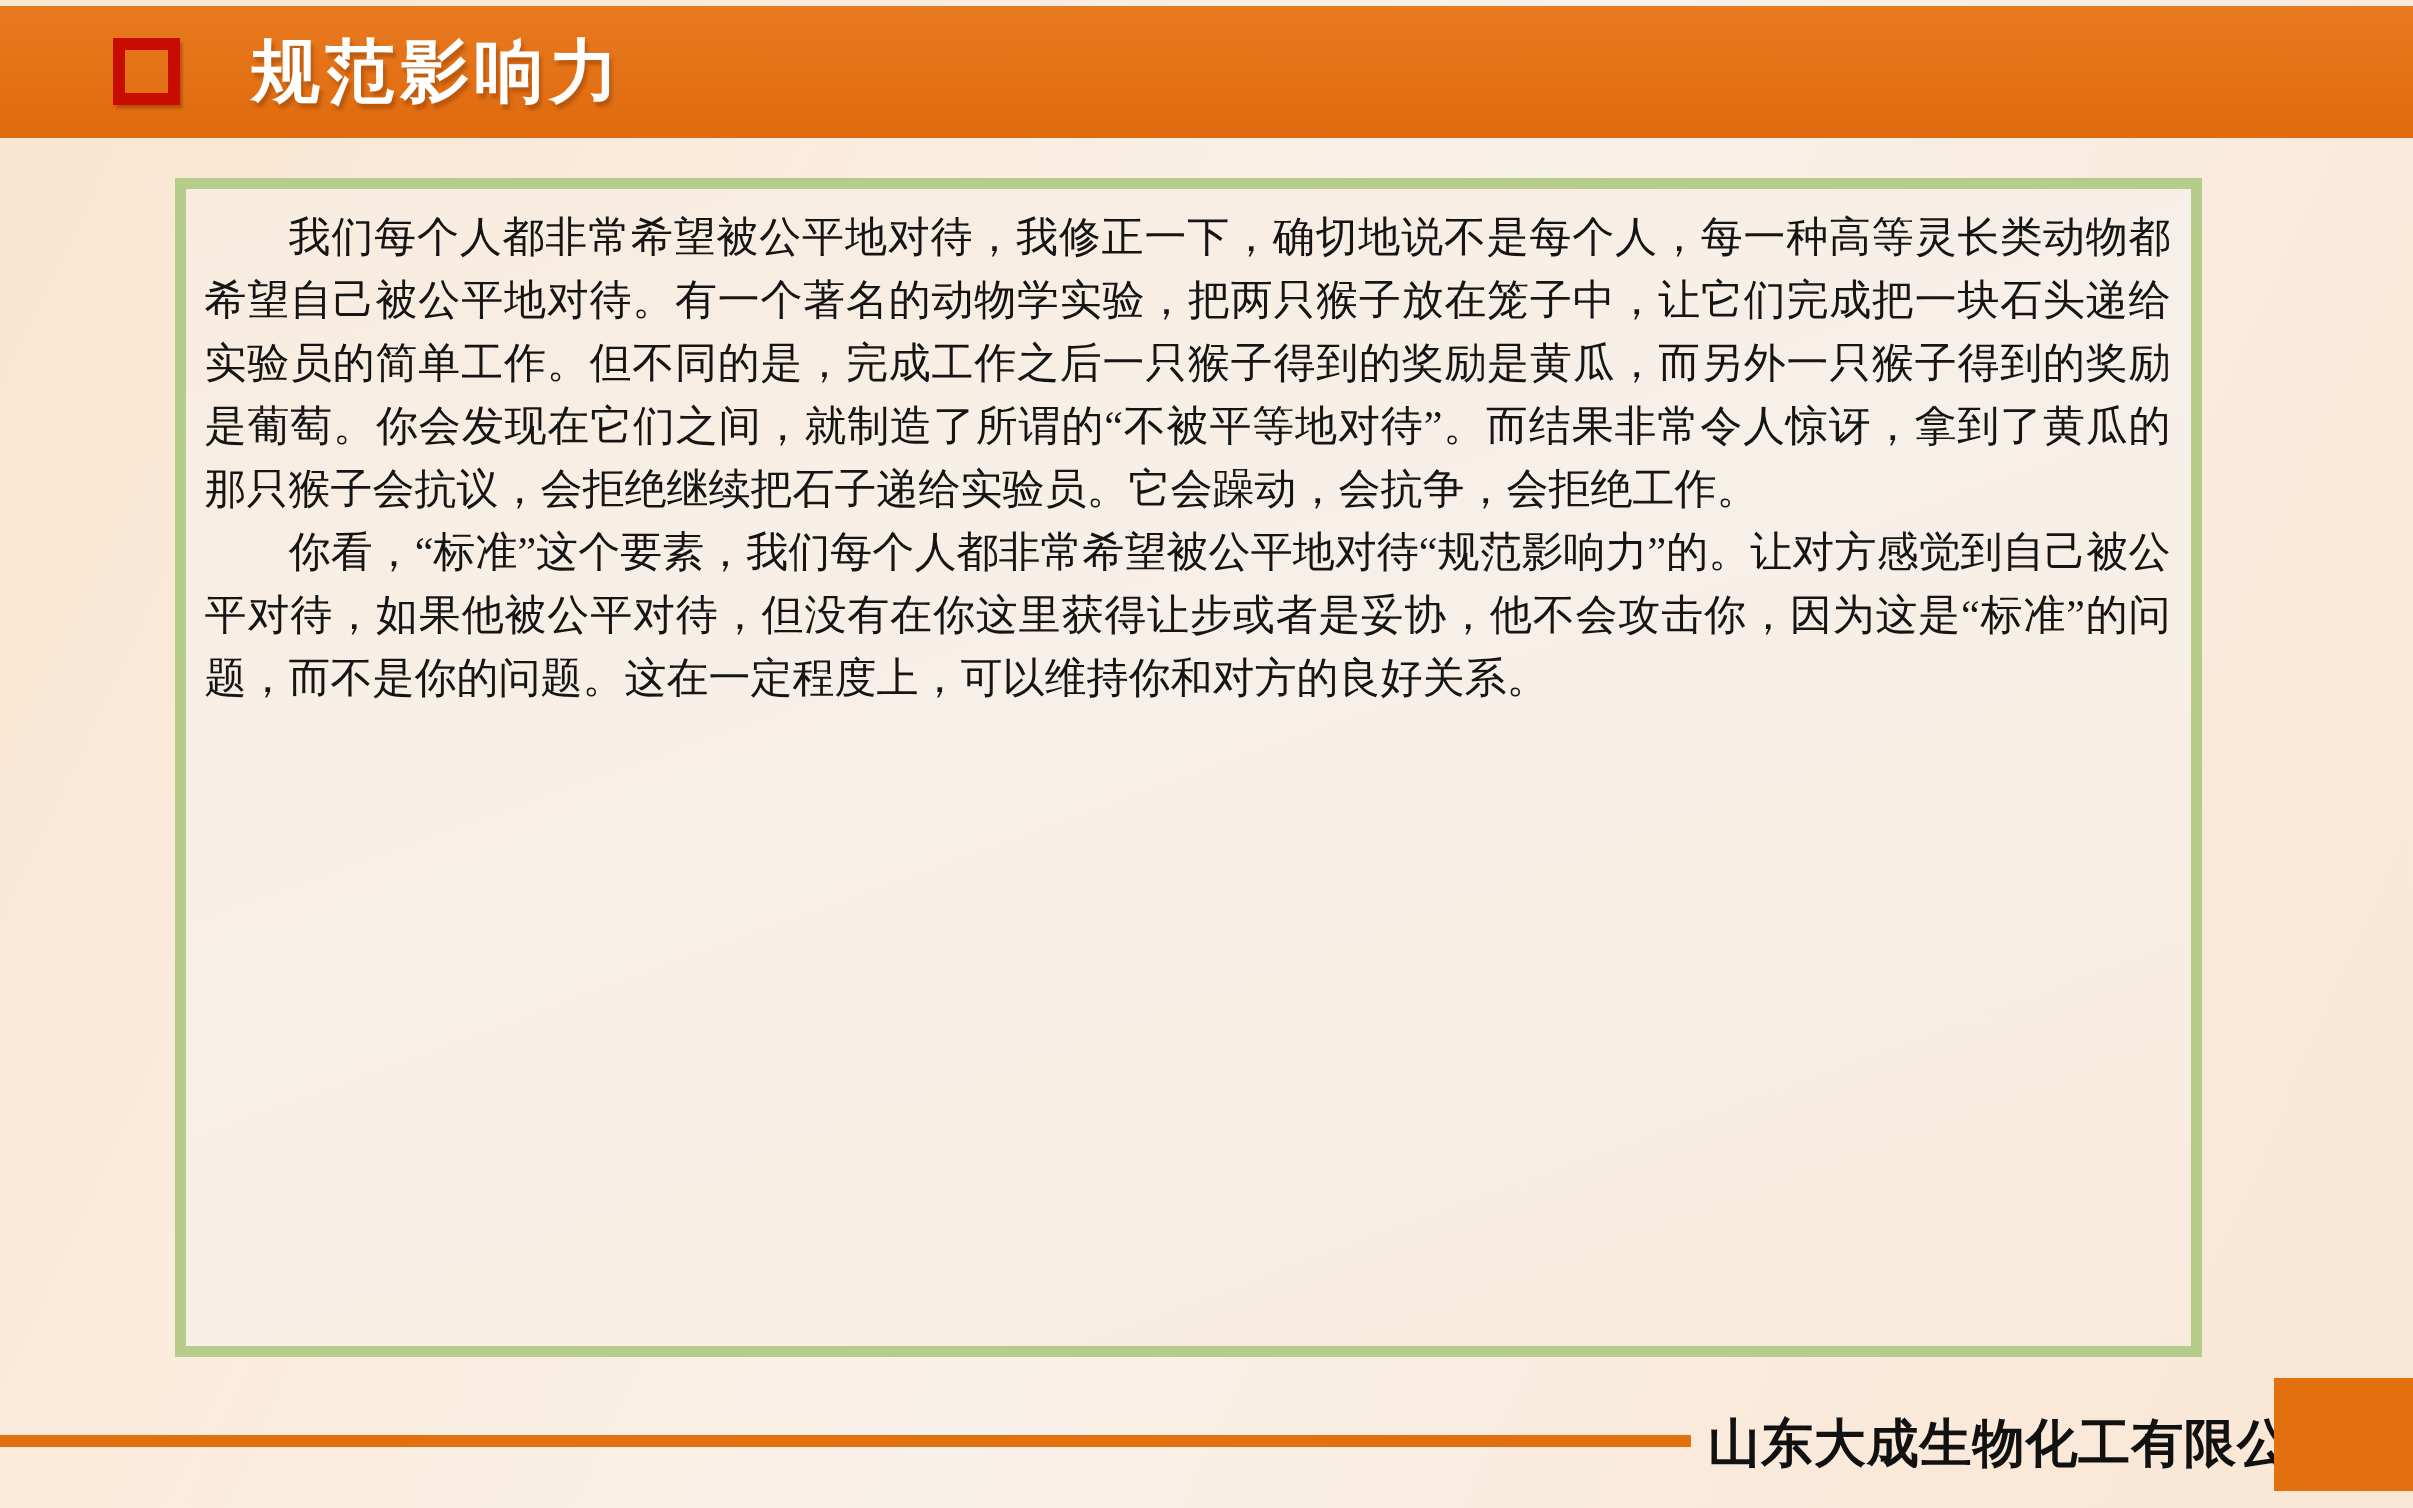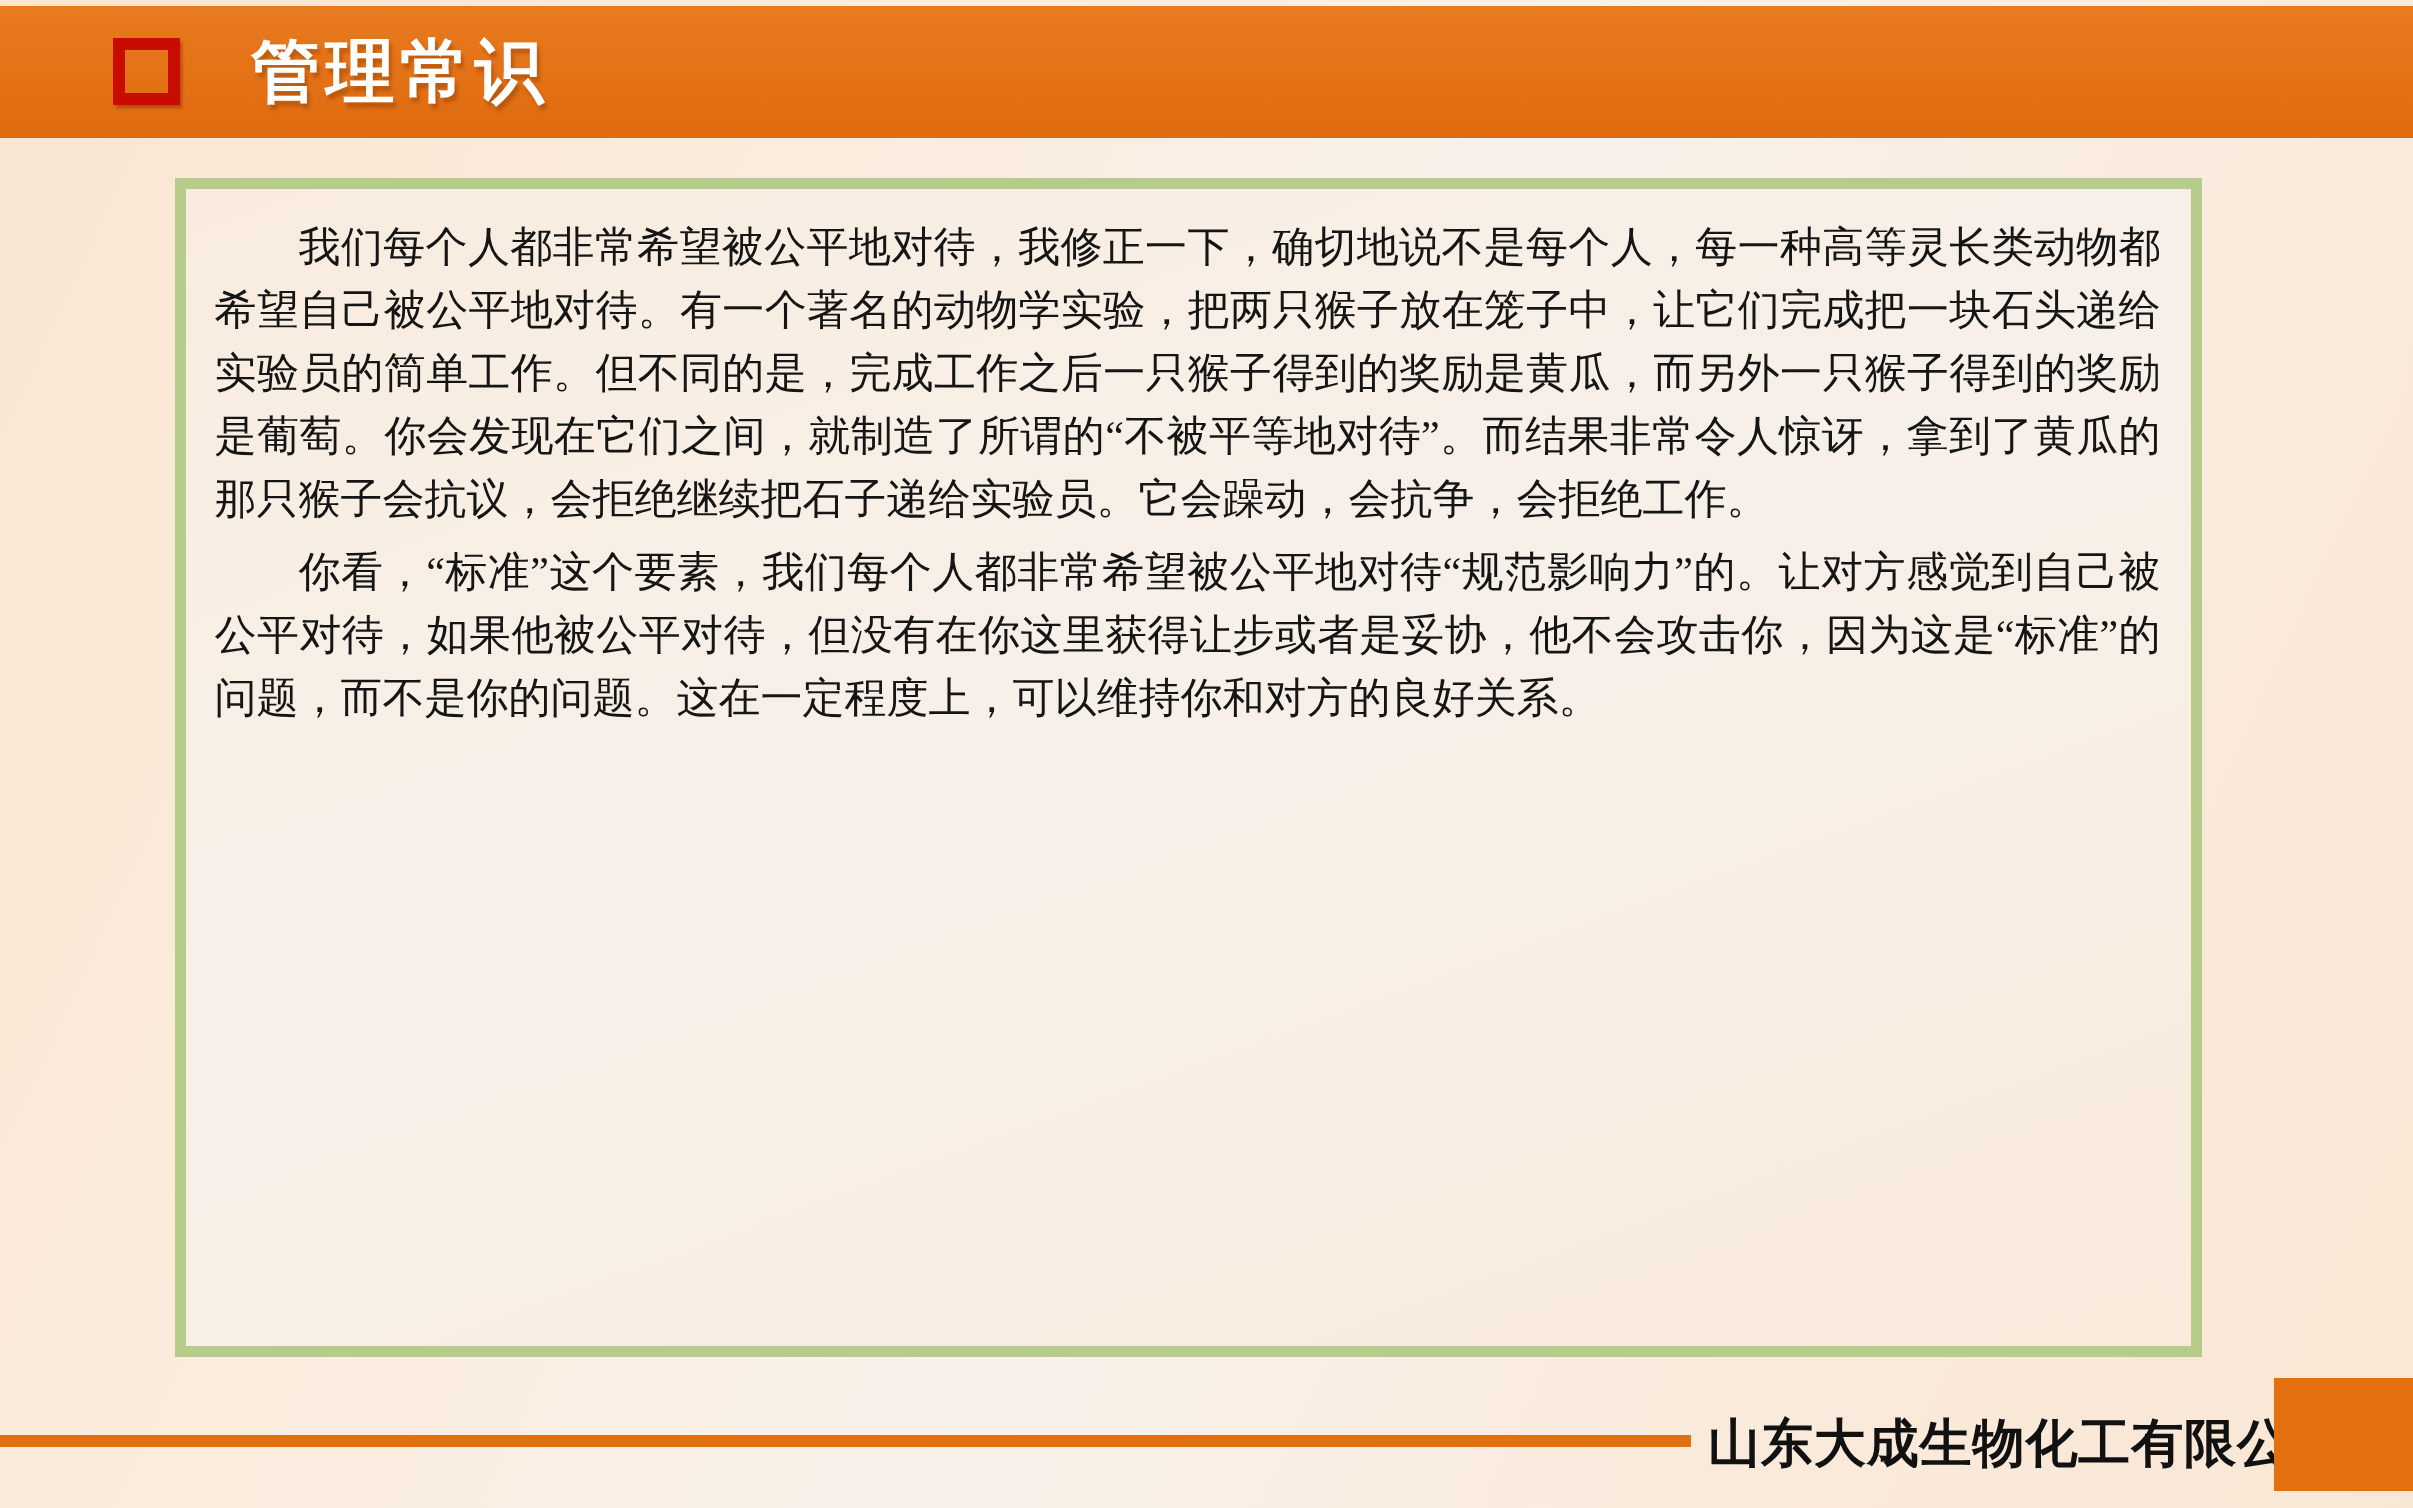--- a/index.html
+++ b/index.html
@@ -40,21 +40,21 @@
   .content-panel{
     position:absolute;
     left:175px;top:178px;
     width:2027px;height:1179px;
     box-sizing:border-box;
     border:11px solid #b5cc8a;
     background:linear-gradient(160deg,#f9ecdf 0%,#f7f0e9 45%,#f9ebdc 100%);
     padding:16.7px 20.4px 0 18.6px;
   }
   .content-panel p{
-    margin:10px;
+    margin:0;
     font-family:"Liberation Serif","DejaVu Serif",serif;
     font-size:42px;
     line-height:63px;
     color:#151515;
     text-align:justify;
     text-indent:2em;
   }
   
   .footer-divider{
     position:absolute;
@@ -79,21 +79,21 @@
     background:#e2700f;
   }
 </style>
 </head>
 <body>
 
 <div class="slide">
 
   <div class="title-bar">
     <div class="square-bullet"></div>
-    <div class="slide-title">管理常识</div>
+    <div class="slide-title">规范影响力</div>
   </div>
 
   <div class="content-panel">
     <p>我们每个人都非常希望被公平地对待，我修正一下，确切地说不是每个人，每一种高等灵长类动物都希望自己被公平地对待。有一个著名的动物学实验，把两只猴子放在笼子中，让它们完成把一块石头递给实验员的简单工作。但不同的是，完成工作之后一只猴子得到的奖励是黄瓜，而另外一只猴子得到的奖励是葡萄。你会发现在它们之间，就制造了所谓的“不被平等地对待”。而结果非常令人惊讶，拿到了黄瓜的那只猴子会抗议，会拒绝继续把石子递给实验员。它会躁动，会抗争，会拒绝工作。</p>
     <p>你看，“标准”这个要素，我们每个人都非常希望被公平地对待“规范影响力”的。让对方感觉到自己被公平对待，如果他被公平对待，但没有在你这里获得让步或者是妥协，他不会攻击你，因为这是“标准”的问题，而不是你的问题。这在一定程度上，可以维持你和对方的良好关系。</p>
   </div>
 
   <div class="footer-divider"></div>
   <div class="company-name">山东大成生物化工有限公司</div>
   <div class="footer-accent-square"></div>

